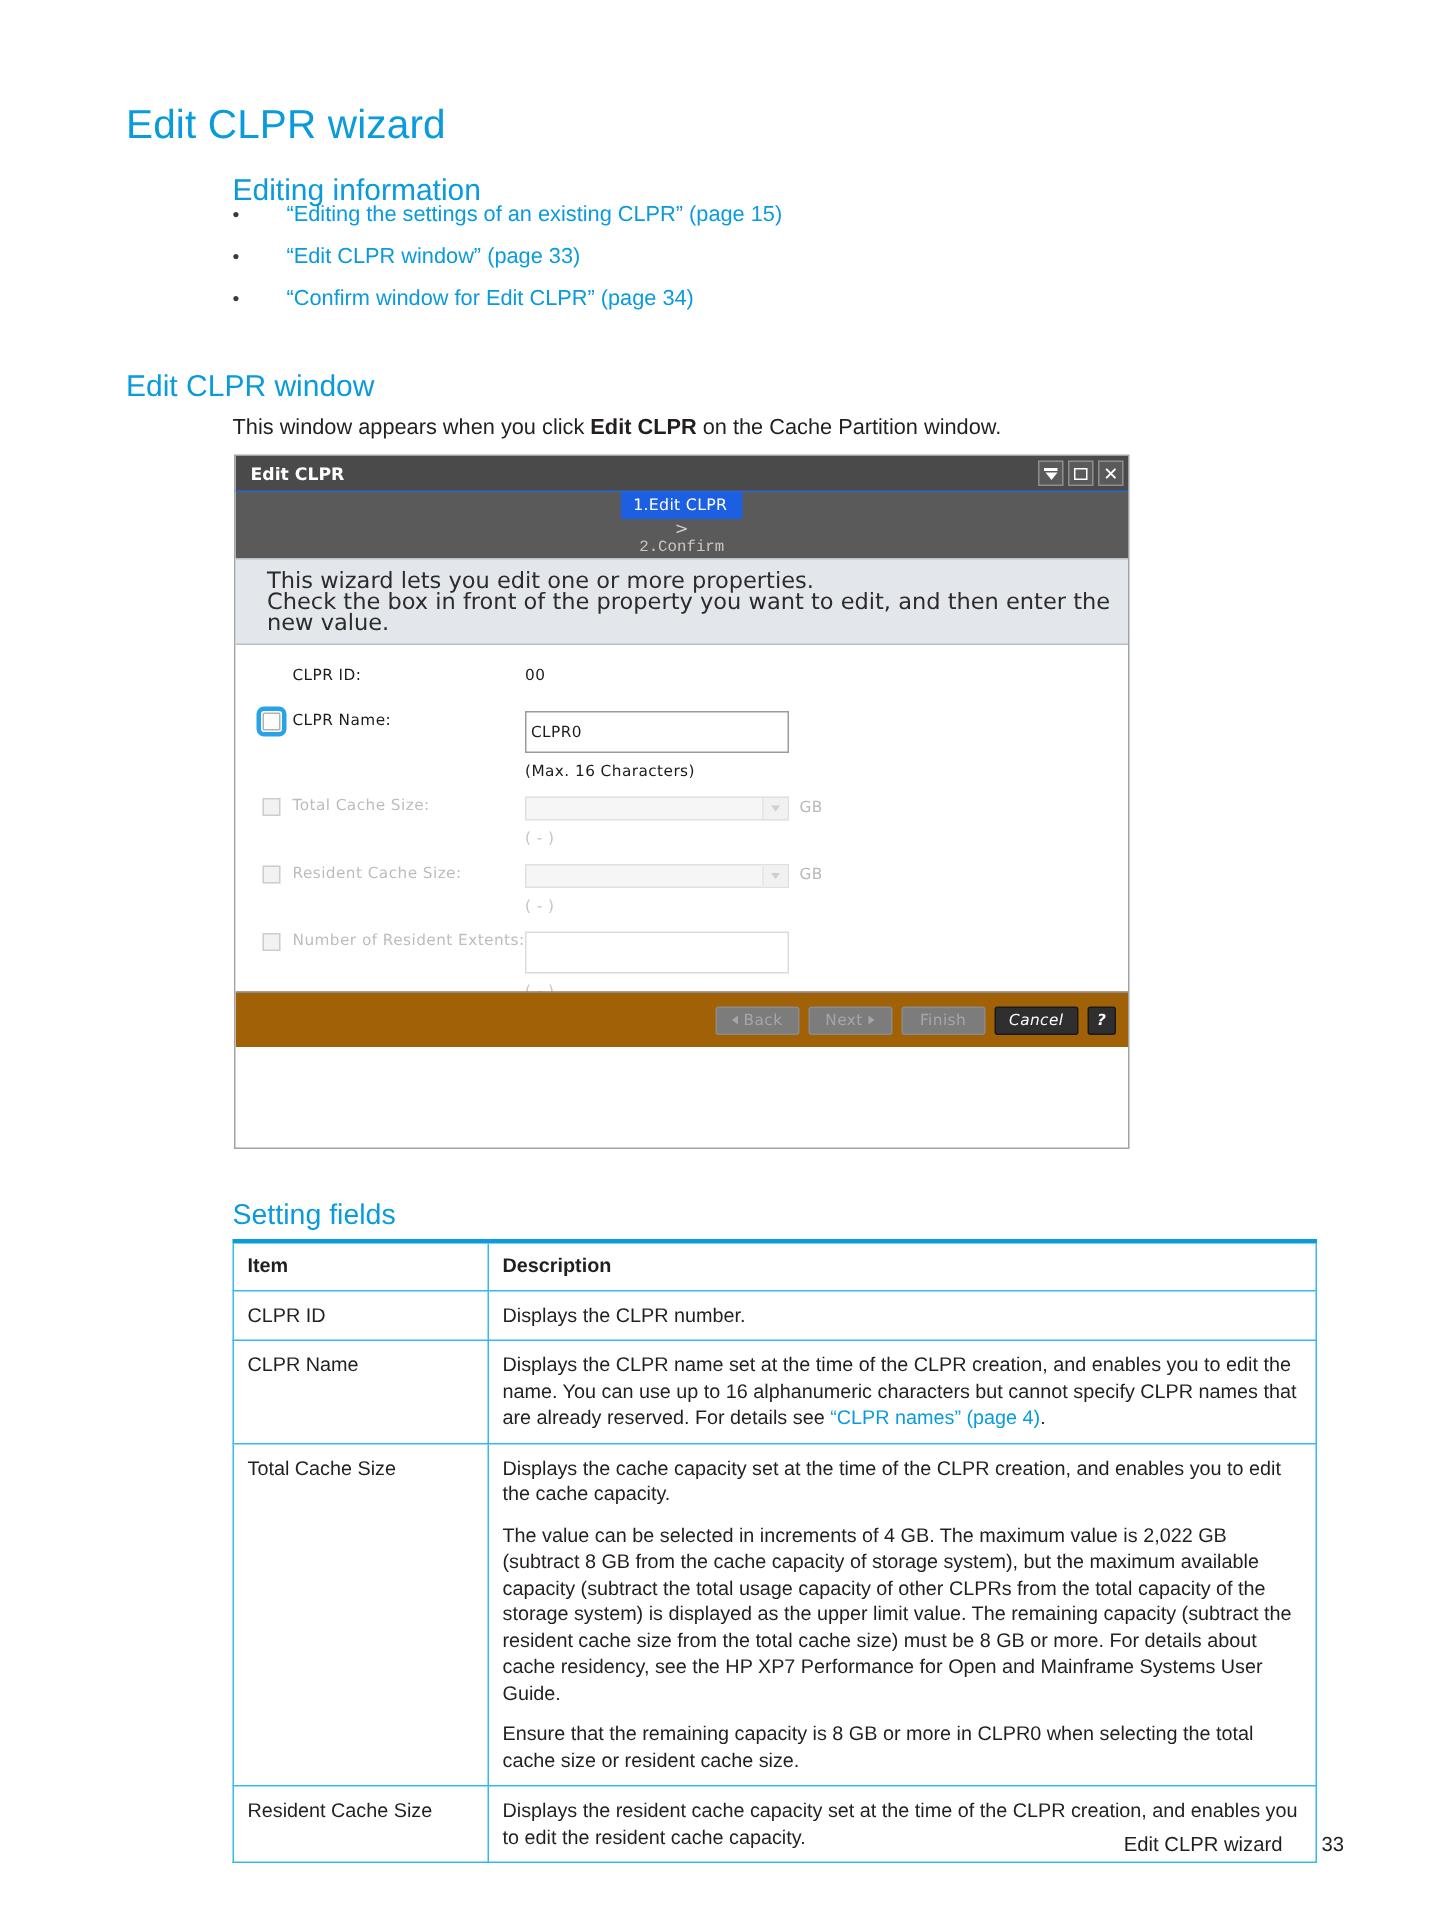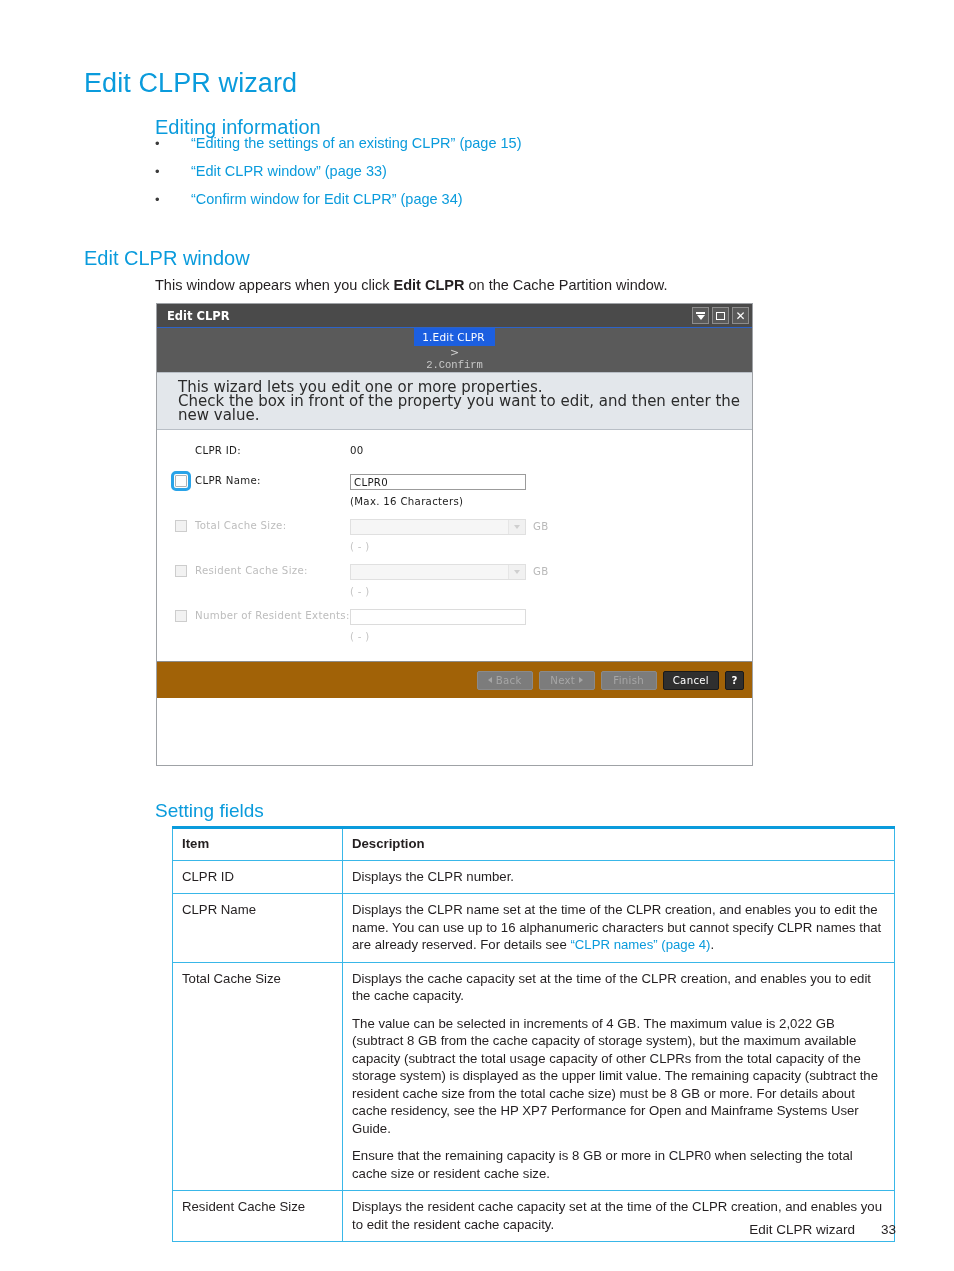--- a/index.html
+++ b/index.html
@@ -252,21 +252,21 @@
   .flabel.dim { color: #bdbdbd; }
   .fval {
     font-size: 10.2px;
     color: #1c1c1c;
     letter-spacing: 0.3px;
     padding-top: 1px;
   }
   .ffield { position: relative; }
   .txtbox {
     width: 176px;
-    height: 16px;
+    height: 28px;
     border: 1px solid #9b9b9b;
     background: #ffffff;
     box-sizing: border-box;
     font-size: 10.2px;
     color: #1c1c1c;
     padding: 1px 3px;
     display: flex;
     align-items: center;
     letter-spacing: 0.3px;
   }
@@ -339,20 +339,21 @@
     align-items: center;
     justify-content: center;
     gap: 4px;
     box-sizing: border-box;
     letter-spacing: 0.3px;
   }
   .wbtn.enabled {
     background: #2f2f2f;
     border: 1px solid #1a1a1a;
     color: #ffffff;
+    font-style: italic;
   }
   .wbtn.help {
     min-width: 19px;
     width: 19px;
     padding: 0;
     font-weight: bold;
   }
   .arr-l {
     width: 0; height: 0;
     border-top: 3.5px solid transparent;
@@ -362,21 +363,21 @@
   .arr-r {
     width: 0; height: 0;
     border-top: 3.5px solid transparent;
     border-bottom: 3.5px solid transparent;
     border-left: 4.5px solid #a6a6a6;
   }
 
   
   .tbl {
     position: absolute;
-    left: 172px;
+    left: 155px;
     top: 826px;
     width: 723px;
     border-collapse: collapse;
     font-size: 13.2px;
     table-layout: fixed;
   }
   .tbl td, .tbl th {
     border: 1px solid #39b7e8;
     padding: 7px 9px 8px 9px;
     vertical-align: top;

